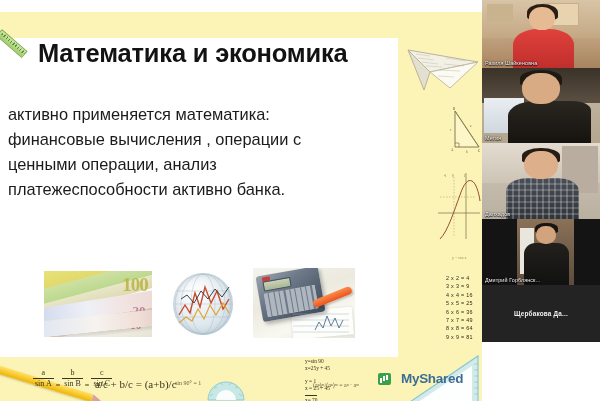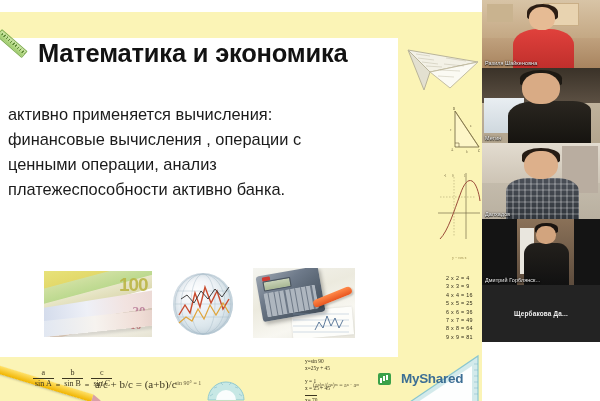--- a/index.html
+++ b/index.html
@@ -114,21 +114,21 @@
     transform: rotate(-9deg); box-shadow:0 4px 3px rgba(0,0,0,.12);
   }
   .photo-money .pm::after {
     content:""; position:absolute; left:-6%; top:66%; width:118%; height:24%;
     background: linear-gradient(90deg,#dfe6f2,#f6f3ef 45%,#f0ddd6 80%,#e0cbc4);
     transform: rotate(-6deg); box-shadow:0 3px 3px rgba(0,0,0,.12);
   }
   .pm-100 {
     position:absolute; right:4%; top:4%; font-size:19px; font-weight:bold;
     color:#b9b33f; opacity:.85; letter-spacing:-1px;
-    font-family:Liberation Sans, sans-serif;
+    font-family:Liberation Serif, serif;
   }
   .pm-20 { position:absolute; right:6%; top:48%; font-size:13px; font-weight:bold;
     color:#b06a8c; opacity:.75; font-family:"Liberation Serif", serif; }
   .pm-10 { position:absolute; right:10%; top:72%; font-size:11px; font-weight:bold;
     color:#c0505c; opacity:.7; font-family:"Liberation Serif", serif; }
 
   
   .photo-globe .pg { position:absolute; inset:0; }
   .globe-circle {
     position:absolute; left:8%; top:6%; width:84%; height:88%;
@@ -395,21 +395,21 @@
       <div>5 x 5 = 25</div>
       <div>6 x 6 = 36</div>
       <div>7 x 7 = 49</div>
       <div>8 x 8 = 64</div>
       <div>9 x 9 = 81</div>
     </div>
 
     <div class="slide-title">Математика и экономика</div>
 
     <div class="slide-body">
-      <span class="ln">активно применяется вычисления:</span>
+      <span class="ln">активно применяется математика:</span>
       <span class="ln">финансовые вычисления , операции с</span>
       <span class="ln">ценными операции, анализ</span>
       <span class="ln">платежеспособности активно банка.</span>
     </div>
 
     <div class="photo photo-money">
       <div class="pm">
         <div class="pm-100">100</div>
         <div class="pm-20">20</div>
         <div class="pm-10">10</div>

